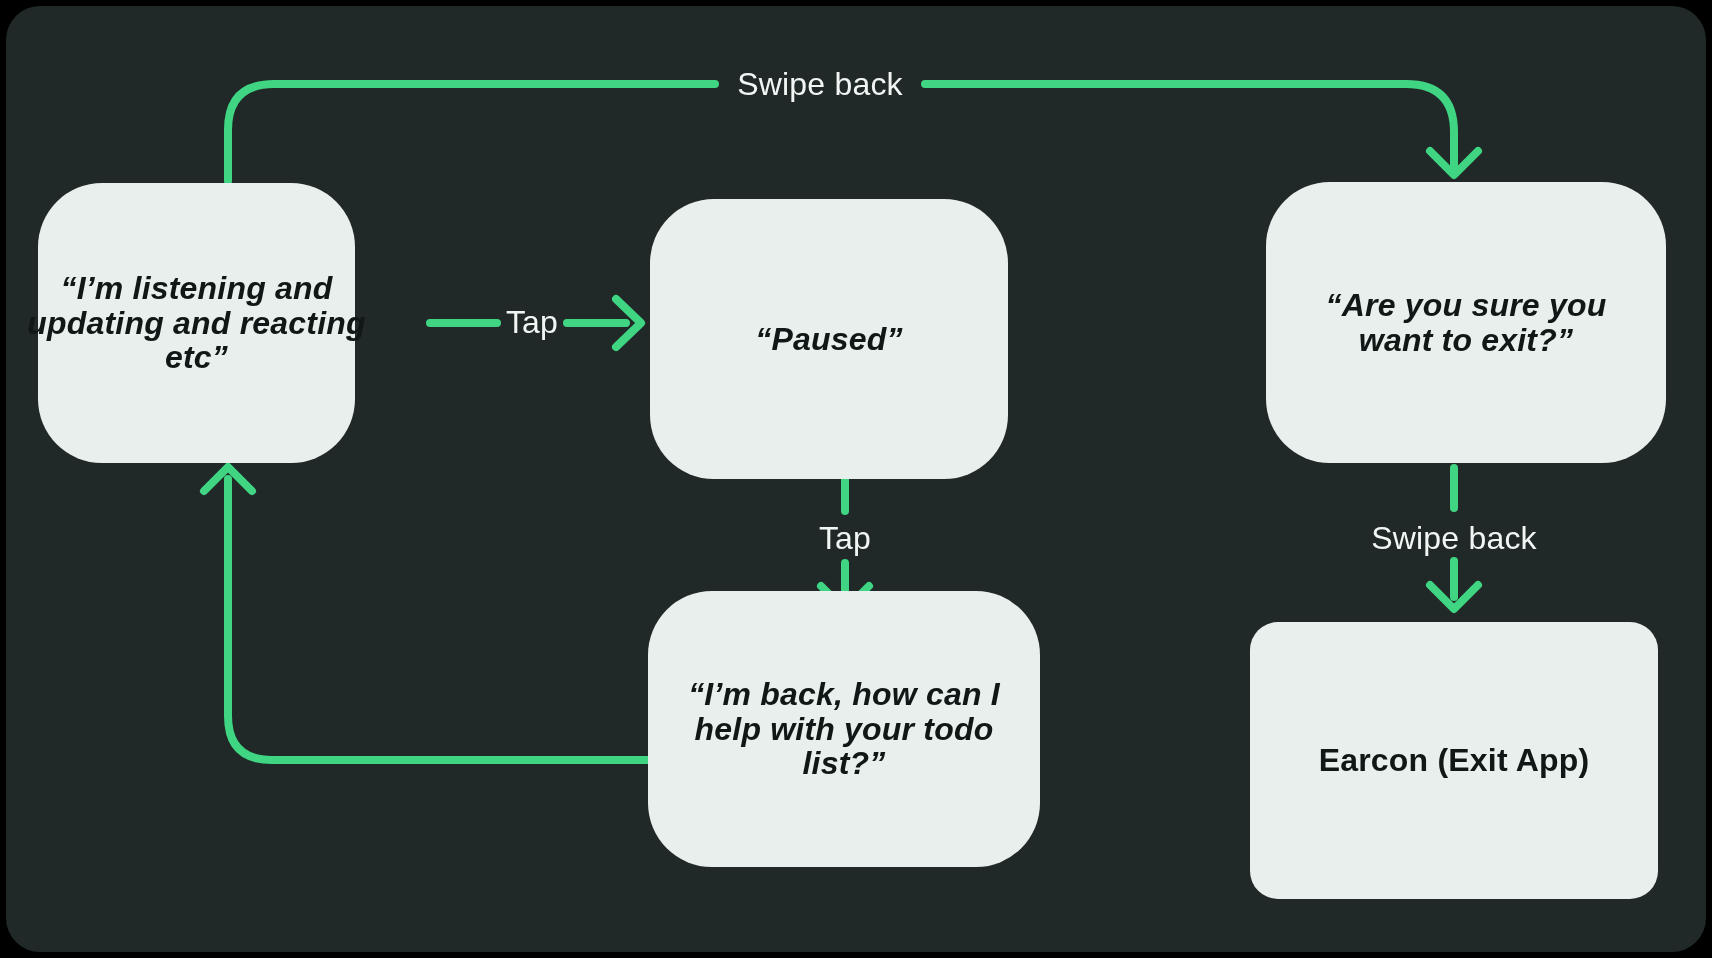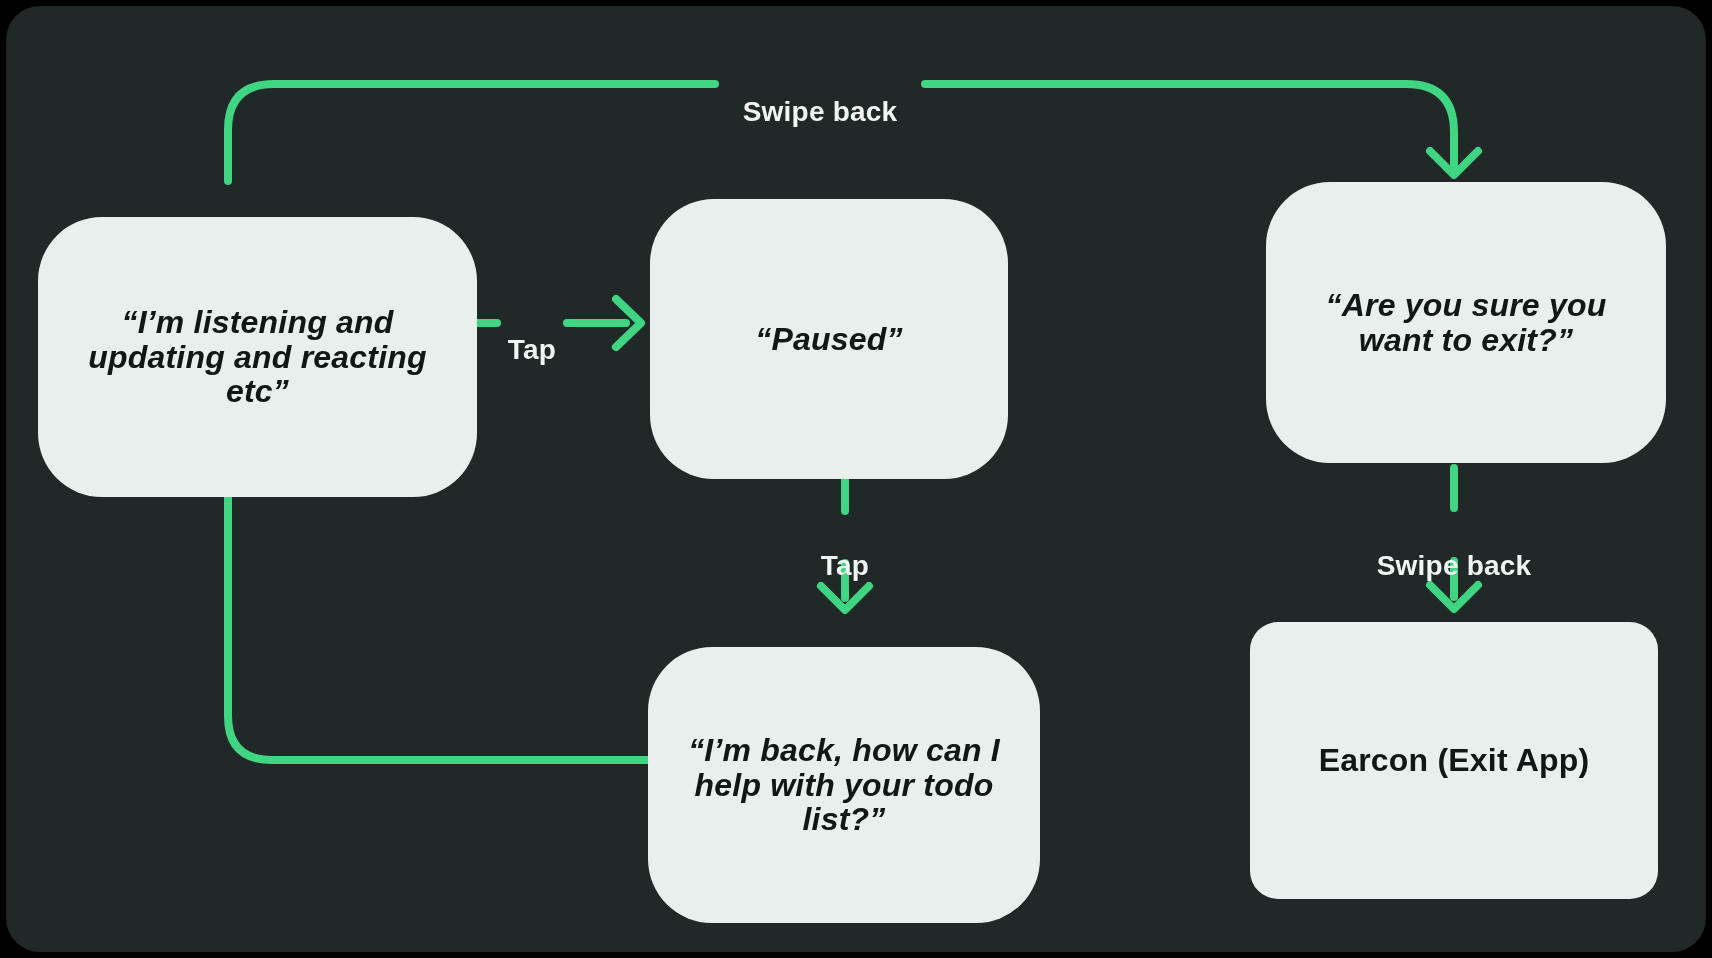--- a/index.html
+++ b/index.html
@@ -28,33 +28,32 @@
     background: var(--node-fill);
     border-radius: 64px;
     display: flex; align-items: center; justify-content: center;
     text-align: center;
     color: var(--node-text);
     font-size: 32px; line-height: 1.08; font-weight: bold;
     white-space: pre;
     letter-spacing: 0.2px;
   }
   .node.quote { font-style: italic; }
-  #node-listening   { left: 38px;   top: 183px; width: 439px; height: 280px; margin-top: 34px; }
+  #node-listening   { left: 38px;   top: 183px; width: 317px; height: 280px; }
   #node-paused      { left: 650px;  top: 183px; width: 358px; height: 280px; margin-top: 16px; }
   #node-confirm     { left: 1254px; top: 182px; width: 400px; height: 281px; margin-left: 12px; }
-  #node-back-help   { left: 648px;  top: 647px; width: 392px; height: 276px; text-align: center; }
+  #node-back-help   { left: 648px;  top: 591px; width: 392px; height: 276px; text-align: center; }
   #node-earcon      { left: 1250px; top: 622px; width: 408px; height: 277px; border-radius: 28px; }
   .edge-label {
     position: absolute;
     transform: translate(-50%, -50%);
     color: var(--label-text);
-    font-size: 28px; font-weight: bold;
+    font-size: 32px; font-weight: normal;
     letter-spacing: 0.2px;
     white-space: nowrap;
-    margin-top: 28px;
   }
   #label-swipe-back-top   { left: 820px;  top: 84px;  }
   #label-tap-pause        { left: 532px;  top: 322px; }
   #label-tap-resume       { left: 845px;  top: 538px; }
   #label-swipe-back-exit  { left: 1454px; top: 538px; }
   svg.connectors { position: absolute; left: 0; top: 0; width: 1712px; height: 958px; }
   svg.connectors path {
     fill: none;
     stroke: var(--arrow);
     stroke-width: 8;

